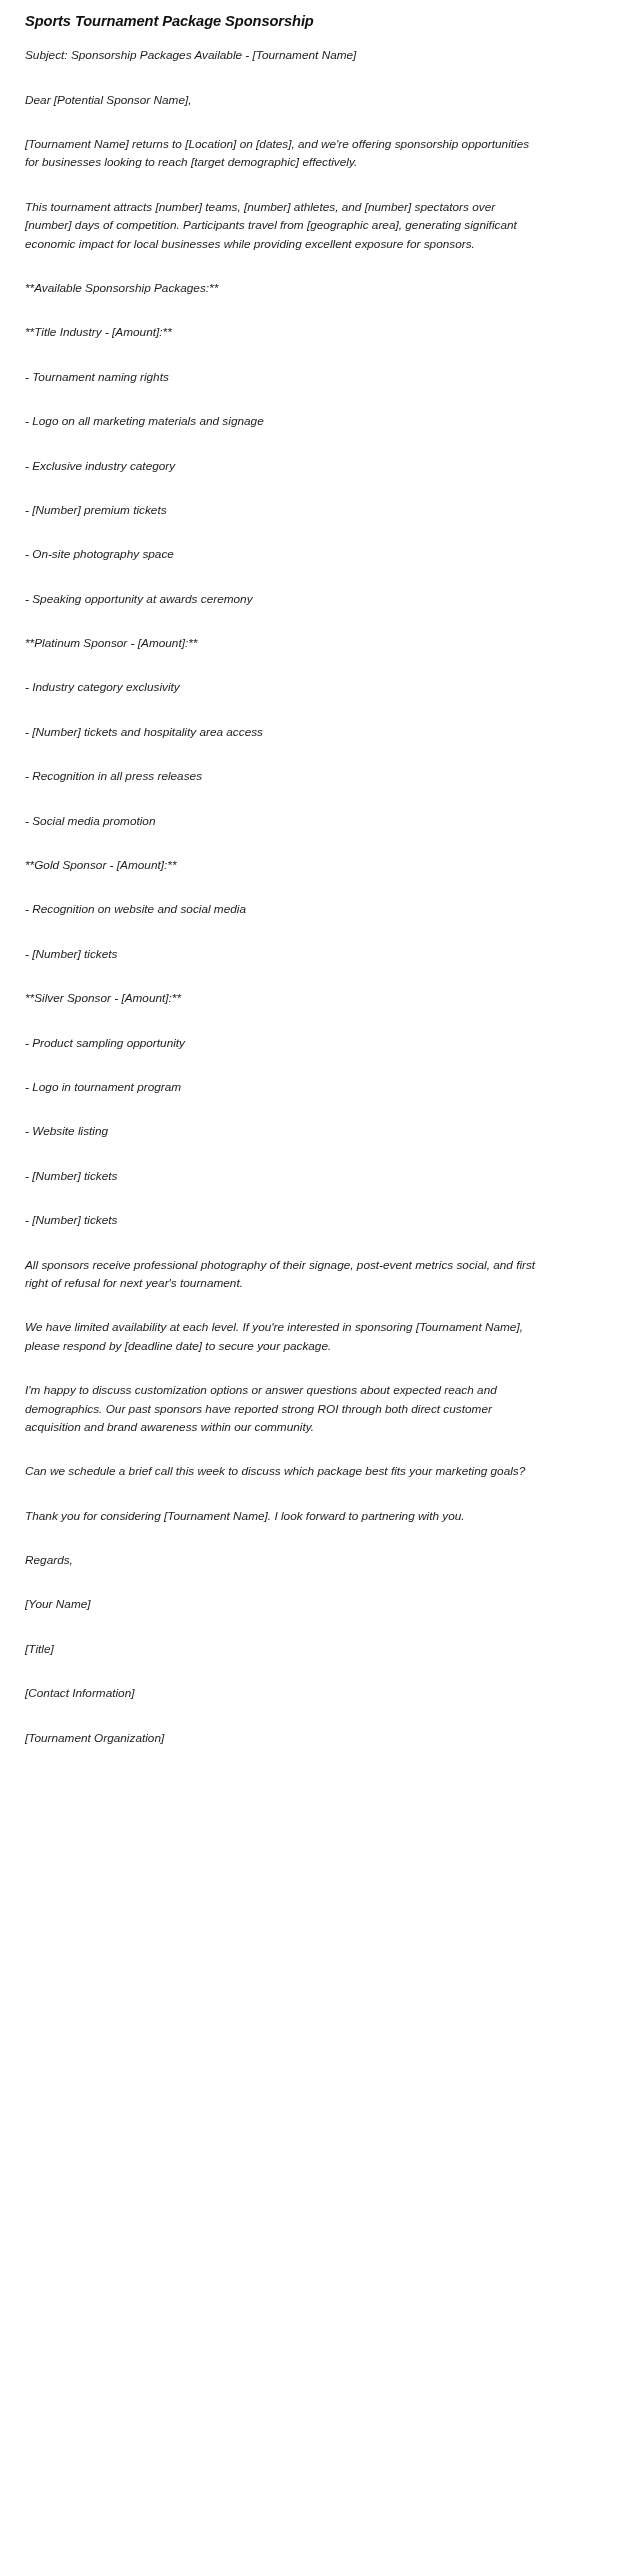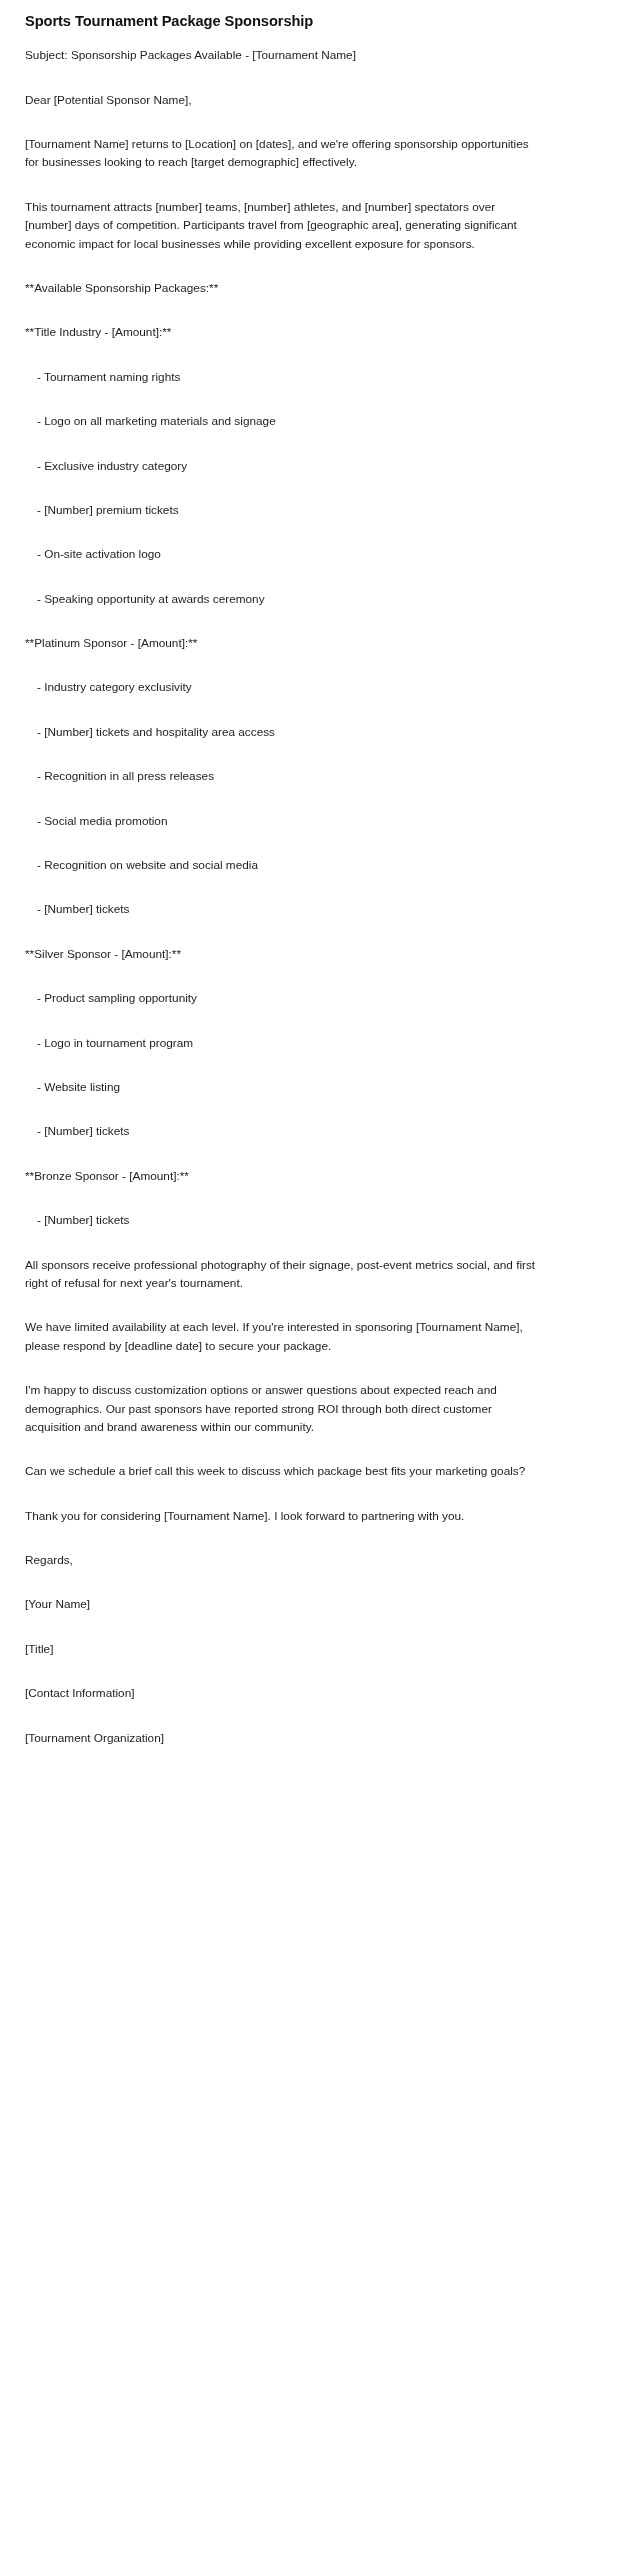--- a/index.html
+++ b/index.html
@@ -11,40 +11,40 @@
     width: 622px;
     min-height: 2576px;
     font-family: "Liberation Sans", sans-serif;
     color: #1a1a1a;
     -webkit-font-smoothing: antialiased;
   }
   #doc {
     padding: 12.4px 25px 36px 25px;
     box-sizing: border-box;
     width: 564px;
+    font-style: italic;
   }
   .doc-title {
     font-size: 14.7px;
     font-weight: bold;
     line-height: 1.35;
     color: #111111;
     margin: 0 0 14px 0;
     letter-spacing: -0.1px;
   }
   .block {
     font-size: 11.8px;
     line-height: 1.56;
     color: #1d1d1d;
     margin: 0 0 26px 0;
     white-space: pre-wrap;
     word-wrap: break-word;
   }
   .block.bullet {
     margin-bottom: 26px;
-    margin-left: 12px;
   }
   .block.tier {
     margin-bottom: 26px;
   }
   .block.sig {
     margin-bottom: 26px;
   }
   .block:last-child {
     margin-bottom: 0;
   }
@@ -58,35 +58,35 @@
       <p class="block">Subject: Sponsorship Packages Available - [Tournament Name]</p>
       <p class="block">Dear [Potential Sponsor Name],</p>
       <p class="block">[Tournament Name] returns to [Location] on [dates], and we're offering sponsorship opportunities for businesses looking to reach [target demographic] effectively.</p>
       <p class="block">This tournament attracts [number] teams, [number] athletes, and [number] spectators over [number] days of competition. Participants travel from [geographic area], generating significant economic impact for local businesses while providing excellent exposure for sponsors.</p>
       <p class="block heading">**Available Sponsorship Packages:**</p>
       <p class="block tier">**Title Industry - [Amount]:**</p>
       <p class="block bullet">- Tournament naming rights</p>
       <p class="block bullet">- Logo on all marketing materials and signage</p>
       <p class="block bullet">- Exclusive industry category</p>
       <p class="block bullet">- [Number] premium tickets</p>
-      <p class="block bullet">- On-site activation logo</p>
+      <p class="block bullet">- On-site photography space</p>
       <p class="block bullet">- Speaking opportunity at awards ceremony</p>
       <p class="block tier">**Platinum Sponsor - [Amount]:**</p>
       <p class="block bullet">- Industry category exclusivity</p>
       <p class="block bullet">- [Number] tickets and hospitality area access</p>
       <p class="block bullet">- Recognition in all press releases</p>
       <p class="block bullet">- Social media promotion</p>
+      <p class="block tier">**Gold Sponsor - [Amount]:**</p>
       <p class="block bullet">- Recognition on website and social media</p>
       <p class="block bullet">- [Number] tickets</p>
       <p class="block tier">**Silver Sponsor - [Amount]:**</p>
       <p class="block bullet">- Product sampling opportunity</p>
       <p class="block bullet">- Logo in tournament program</p>
       <p class="block bullet">- Website listing</p>
       <p class="block bullet">- [Number] tickets</p>
-      <p class="block tier">**Bronze Sponsor - [Amount]:**</p>
       <p class="block bullet">- [Number] tickets</p>
       <p class="block">All sponsors receive professional photography of their signage, post-event metrics social, and first right of refusal for next year's tournament.</p>
       <p class="block">We have limited availability at each level. If you're interested in sponsoring [Tournament Name], please respond by [deadline date] to secure your package.</p>
       <p class="block">I'm happy to discuss customization options or answer questions about expected reach and demographics. Our past sponsors have reported strong ROI through both direct customer acquisition and brand awareness within our community.</p>
       <p class="block">Can we schedule a brief call this week to discuss which package best fits your marketing goals?</p>
       <p class="block">Thank you for considering [Tournament Name]. I look forward to partnering with you.</p>
       <p class="block sig">Regards,</p>
       <p class="block sig">[Your Name]</p>
       <p class="block sig">[Title]</p>
       <p class="block sig">[Contact Information]</p>

